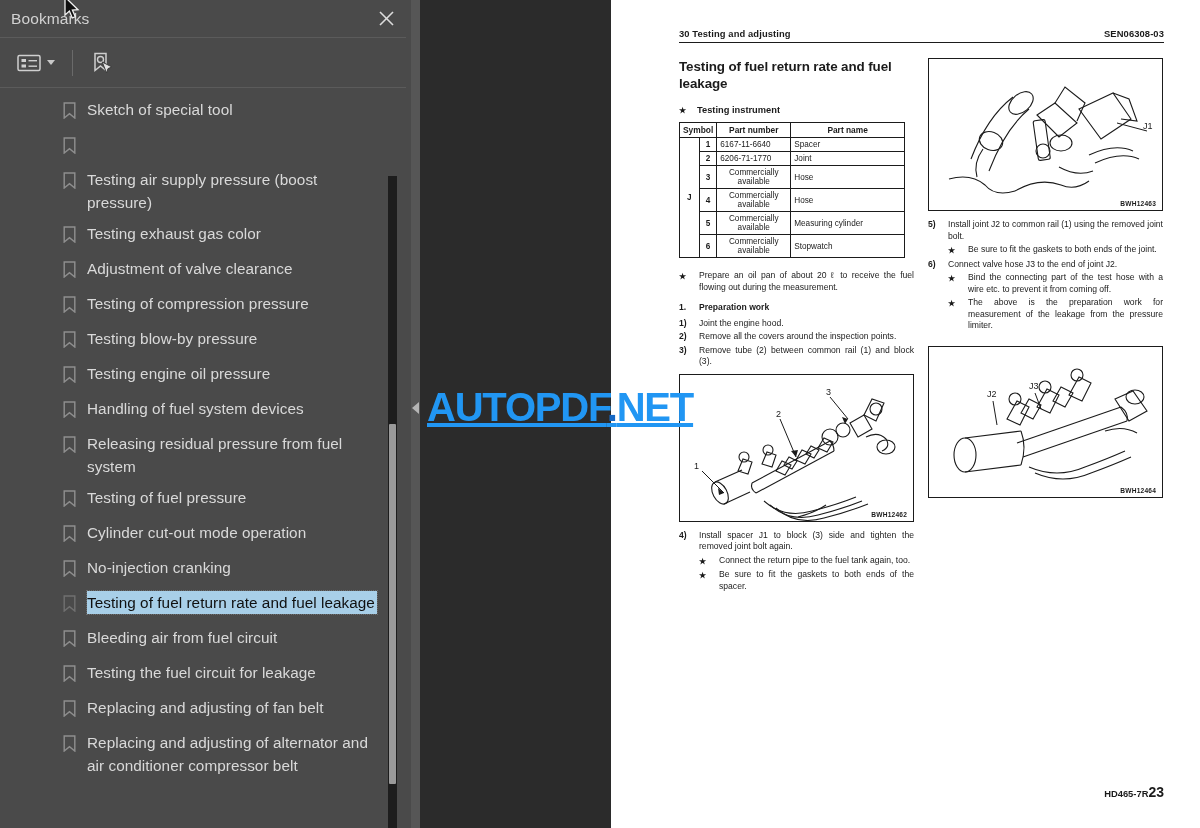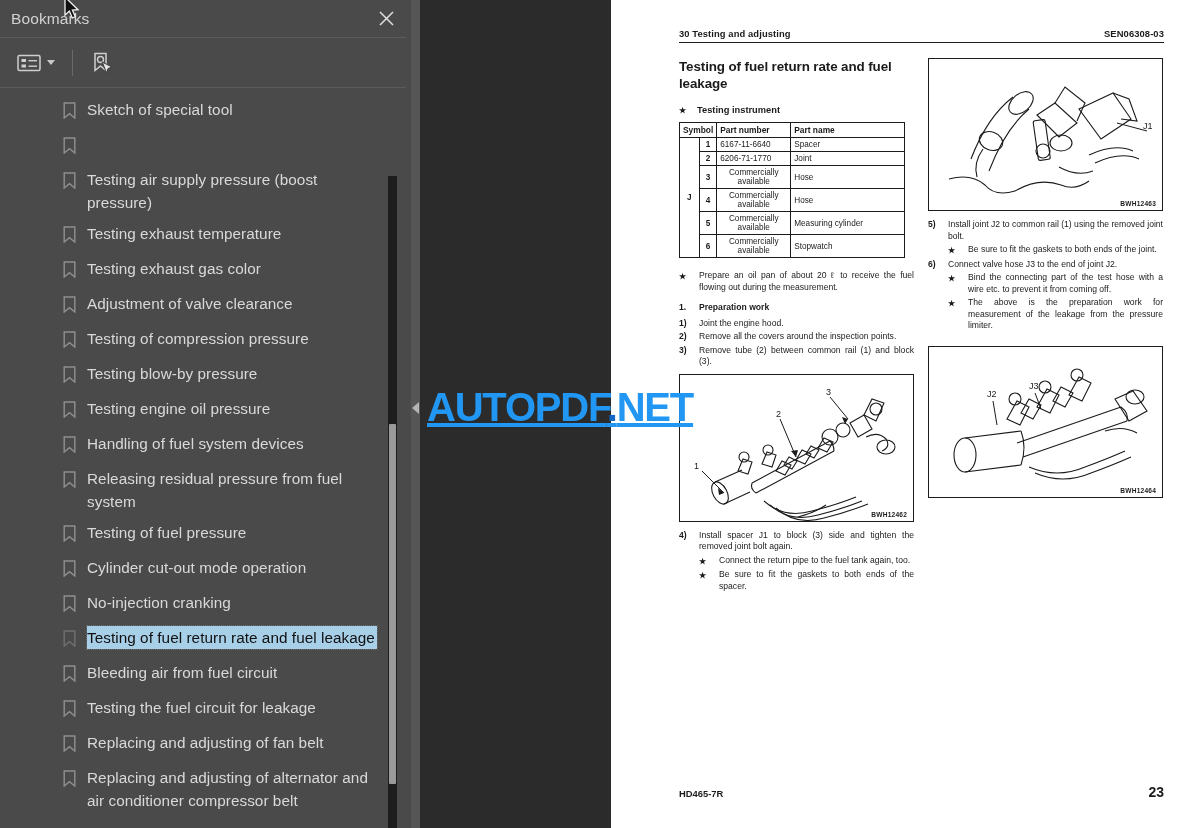--- a/index.html
+++ b/index.html
@@ -153,21 +153,21 @@
   .star { width: 18px; flex: 0 0 18px; font-size: 8px; padding-top: 1px; }
 
   table#parts {
     border-collapse: collapse; width: 226px;
     font-size: 8.2px; margin-bottom: 12px;
   }
   table#parts td, table#parts th {
     border: .8px solid #1b1b1b; padding: 2px 3px;
     vertical-align: middle;
   }
-  table#parts th { font-weight: bold; text-align: left; font-size: 8.4px;}
+  table#parts th { font-weight: bold; text-align: center; font-size: 8.4px;}
   td.c { text-align: center; font-weight: bold; }
   td.ctr { text-align: center; }
   td.sym { text-align: center; font-weight: bold; width: 18px; }
   td.num { width: 62px; }
   td.pn  { width: 74px; }
 
   .para {
     display: flex; font-size: 8.6px; line-height: 11.5px;
     margin-bottom: 9px;
   }
@@ -182,21 +182,21 @@
     background: #fff; margin-bottom: 8px;
   }
   .fig-id {
     position: absolute; right: 6px; bottom: 3px;
     font-size: 6.6px; font-weight: bold; letter-spacing: .2px;
   }
   .fig svg { display: block; }
 
   #footer {
     position: absolute; left: 68px; right: 36px; bottom: 28px;
-    display: flex; justify-content: space-between; align-items: baseline;
+    display: flex; justify-content: flex-end; align-items: baseline;
   }
   #footer-model { font-size: 9.4px; font-weight: bold; }
   #footer-page  { font-size: 14px; font-weight: bold; margin-top: 44px; }
 
   
   #watermark {
     position: absolute; left: 427px; top: 385px;
     font-size: 40px; font-weight: bold;
     letter-spacing: -1.2px;
     color: #2196f3;
@@ -261,26 +261,20 @@
           <div class="bm-item">
             <span class="bm-icon"><svg width="13" height="17" viewBox="0 0 13 17">
                 <path d="M1.2 1 h10.6 v15 l-5.3 -4.4 l-5.3 4.4 z" fill="none" stroke="#8f8f8f" stroke-width="1.4"></path>
               </svg></span>
           </div>
           <div class="bm-item">
             <span class="bm-icon"><svg width="13" height="17" viewBox="0 0 13 17">
                 <path d="M1.2 1 h10.6 v15 l-5.3 -4.4 l-5.3 4.4 z" fill="none" stroke="#8f8f8f" stroke-width="1.4"></path>
               </svg></span>
             <span class="bm-label">Testing air supply pressure (boost pressure)</span>
-          </div>
-          <div class="bm-item">
-            <span class="bm-icon"><svg width="13" height="17" viewBox="0 0 13 17">
-                <path d="M1.2 1 h10.6 v15 l-5.3 -4.4 l-5.3 4.4 z" fill="none" stroke="#8f8f8f" stroke-width="1.4"></path>
-              </svg></span>
-            <span class="bm-label">Testing exhaust temperature</span>
           </div>
           <div class="bm-item">
             <span class="bm-icon"><svg width="13" height="17" viewBox="0 0 13 17">
                 <path d="M1.2 1 h10.6 v15 l-5.3 -4.4 l-5.3 4.4 z" fill="none" stroke="#8f8f8f" stroke-width="1.4"></path>
               </svg></span>
             <span class="bm-label">Testing exhaust gas color</span>
           </div>
           <div class="bm-item">
             <span class="bm-icon"><svg width="13" height="17" viewBox="0 0 13 17">
                 <path d="M1.2 1 h10.6 v15 l-5.3 -4.4 l-5.3 4.4 z" fill="none" stroke="#8f8f8f" stroke-width="1.4"></path>

